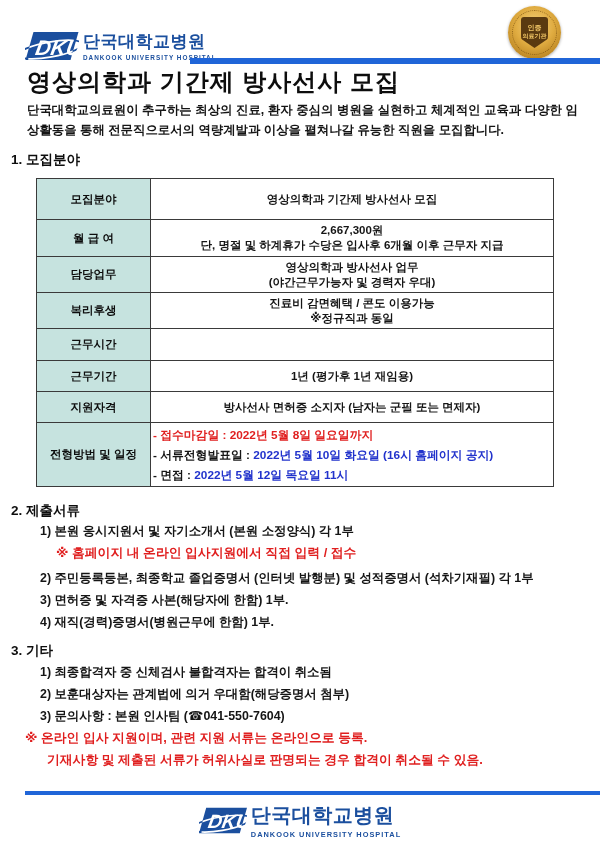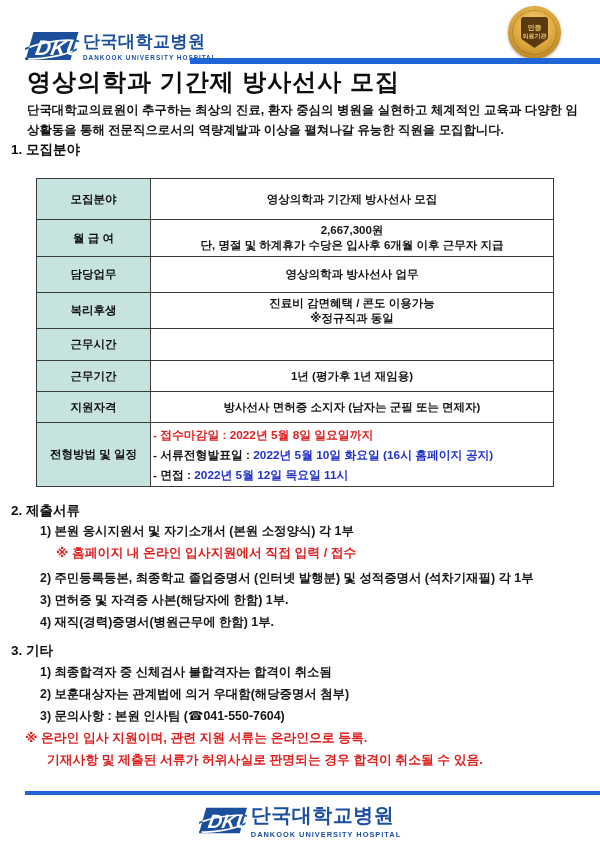--- a/index.html
+++ b/index.html
@@ -47,21 +47,21 @@
   .title {
     position:absolute; left:27px; top:66px; font-size:24px; font-weight:800;
     letter-spacing:1px; color:#0d0d0d; white-space:nowrap;
   }
   .intro {
     position:absolute; left:27px; top:101px; width:551px;
     font-size:12.4px; font-weight:600; line-height:1.6; text-align:justify; color:#151515;
   }
 
   .sec-heading { position:absolute; left:11px; font-size:13.5px; font-weight:700; color:#0d0d0d; }
-  .h-recruit { top:141px; }
+  .h-recruit { top:151px; }
   .h-docs { top:502px; }
   .h-etc { top:642px; }
 
   
   .rtable {
     position:absolute; left:36px; top:178px; width:518px;
     border:1px solid #3a3a3a; display:flex; flex-direction:column; background:#fff;
   }
   .trow { display:flex; border-top:1px solid #3a3a3a; }
   .trow:first-child { border-top:none; }
@@ -142,20 +142,21 @@
       <div class="tlabel">월 급 여</div>
       <div class="tval">
         <span>2,667,300원</span>
         <span>단, 명절 및 하계휴가 수당은 입사후 6개월 이후 근무자 지급</span>
       </div>
     </div>
     <div class="trow h36">
       <div class="tlabel">담당업무</div>
       <div class="tval">
         <span>영상의학과 방사선사 업무</span>
+        <span>(야간근무가능자 및 경력자 우대)</span>
       </div>
     </div>
     <div class="trow h36">
       <div class="tlabel">복리후생</div>
       <div class="tval">
         <span>진료비 감면혜택 / 콘도 이용가능</span>
         <span>※정규직과 동일</span>
       </div>
     </div>
     <div class="trow h32">

